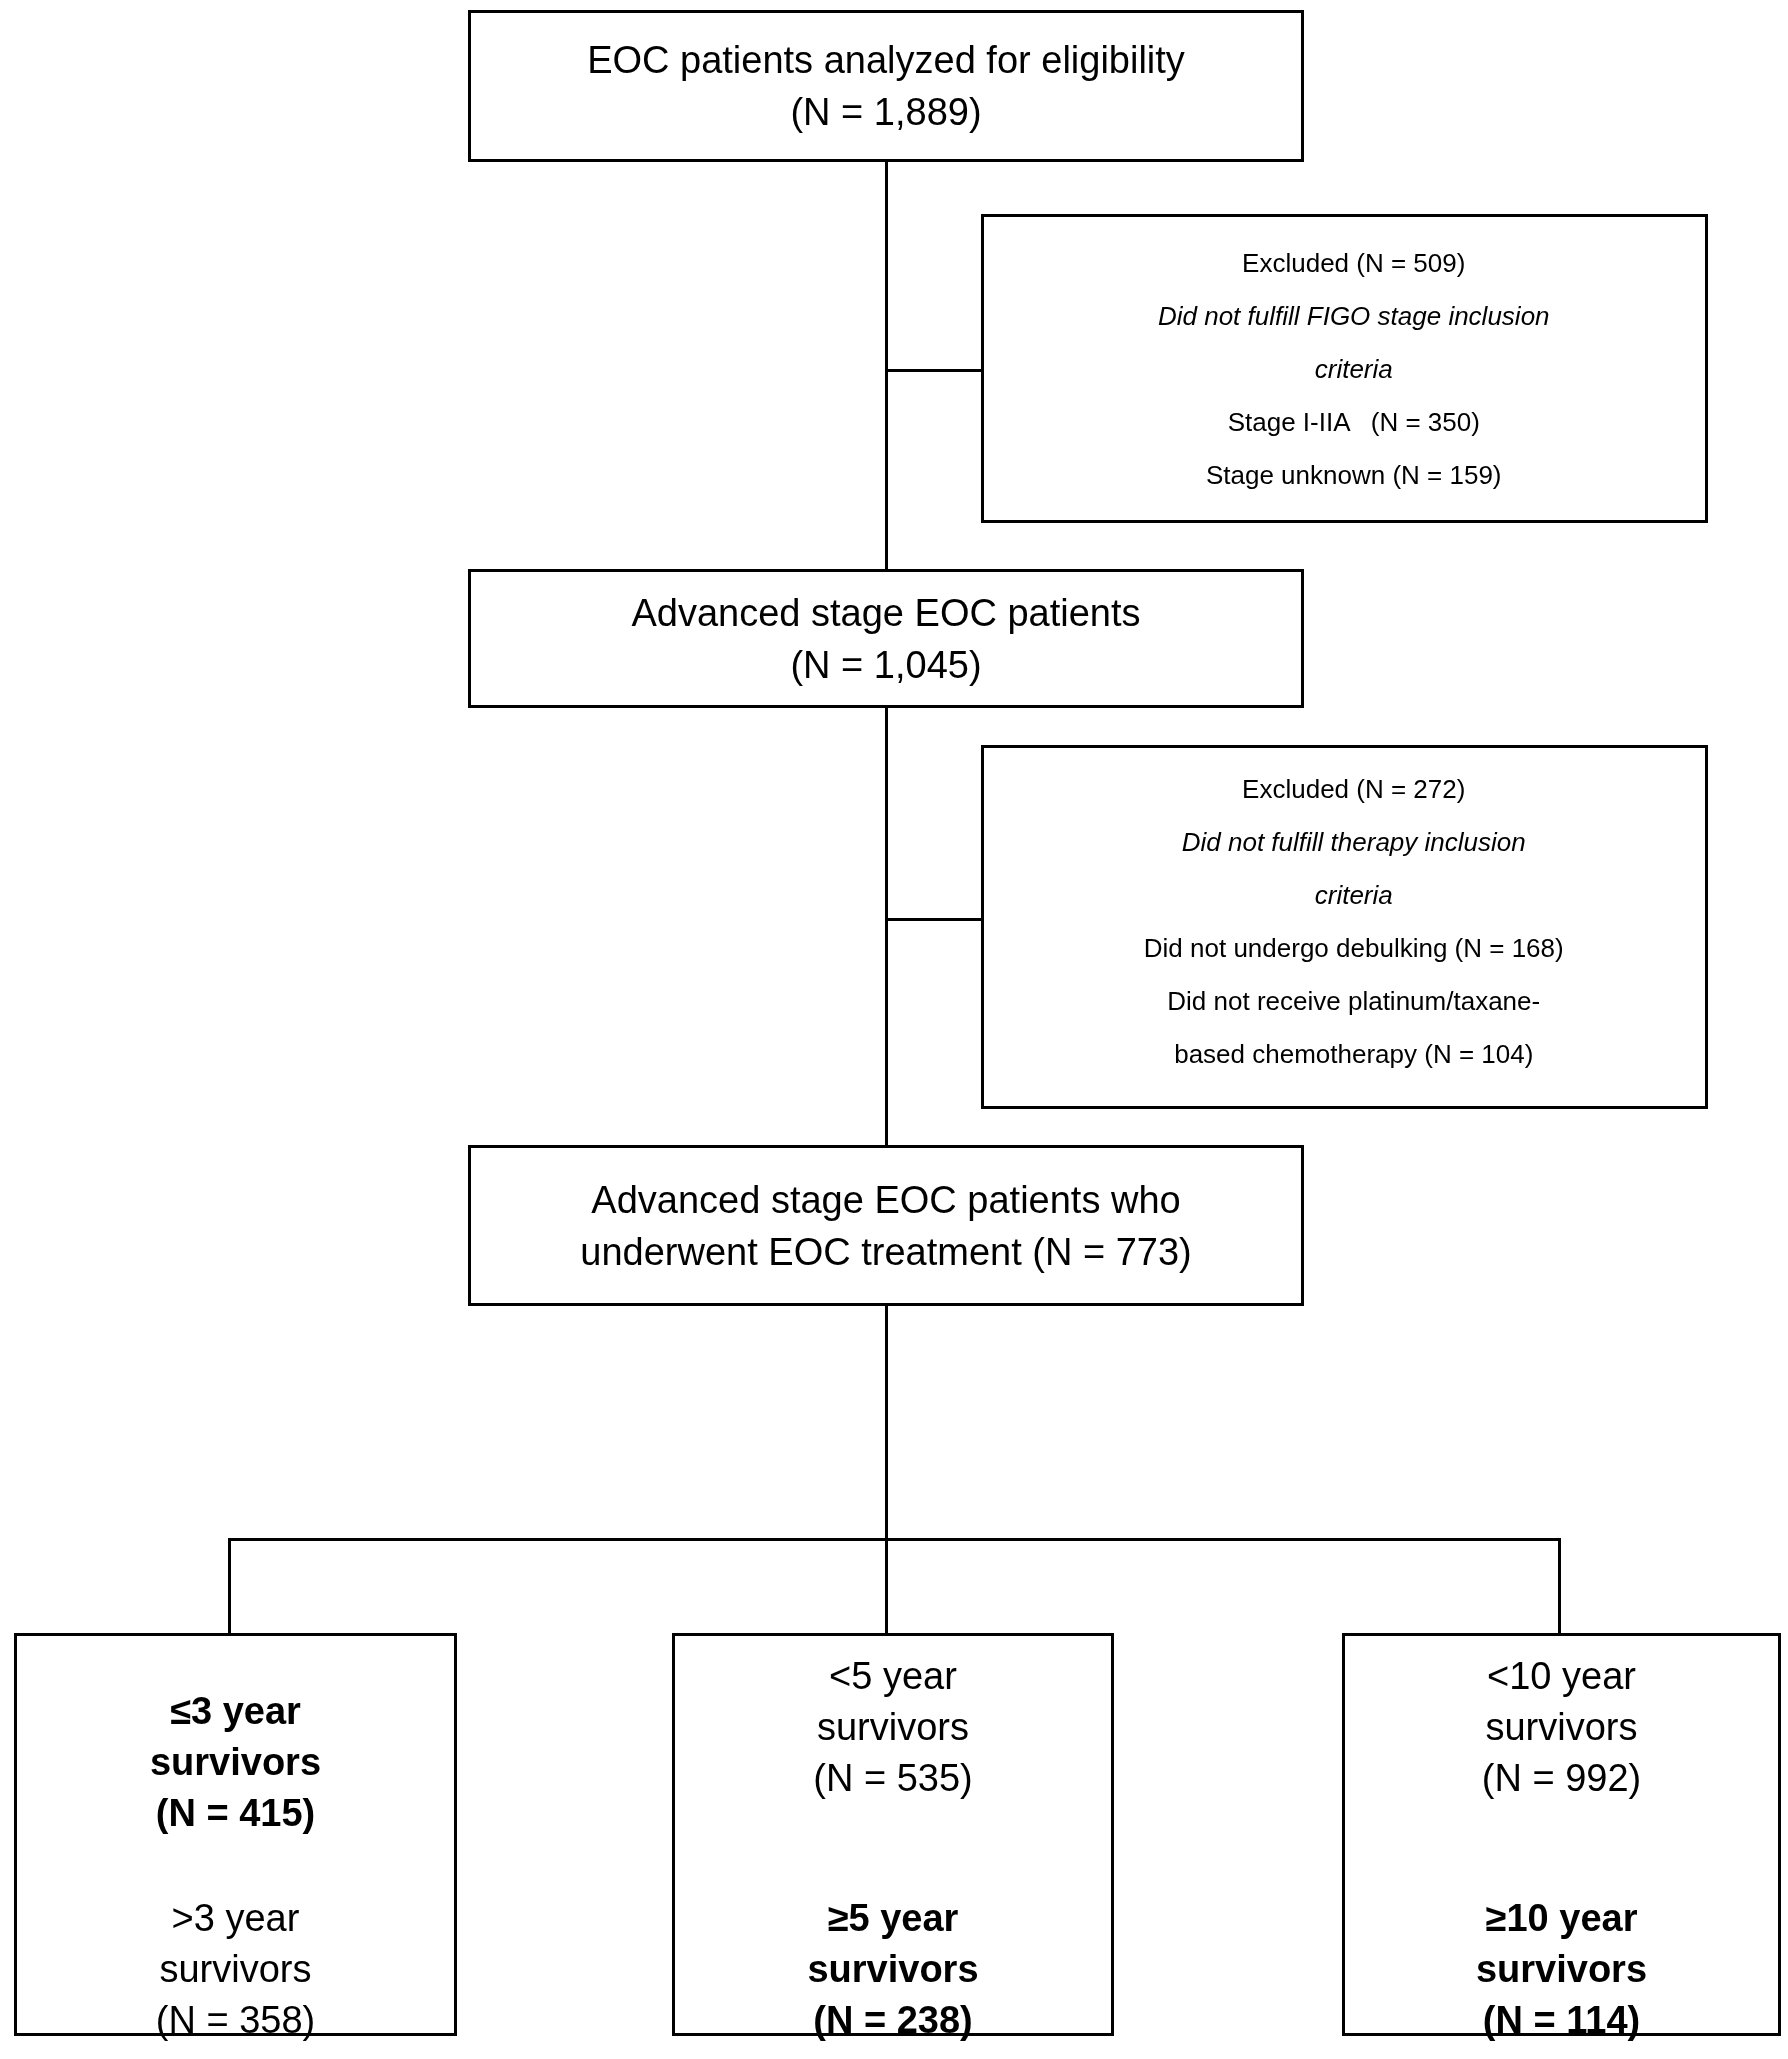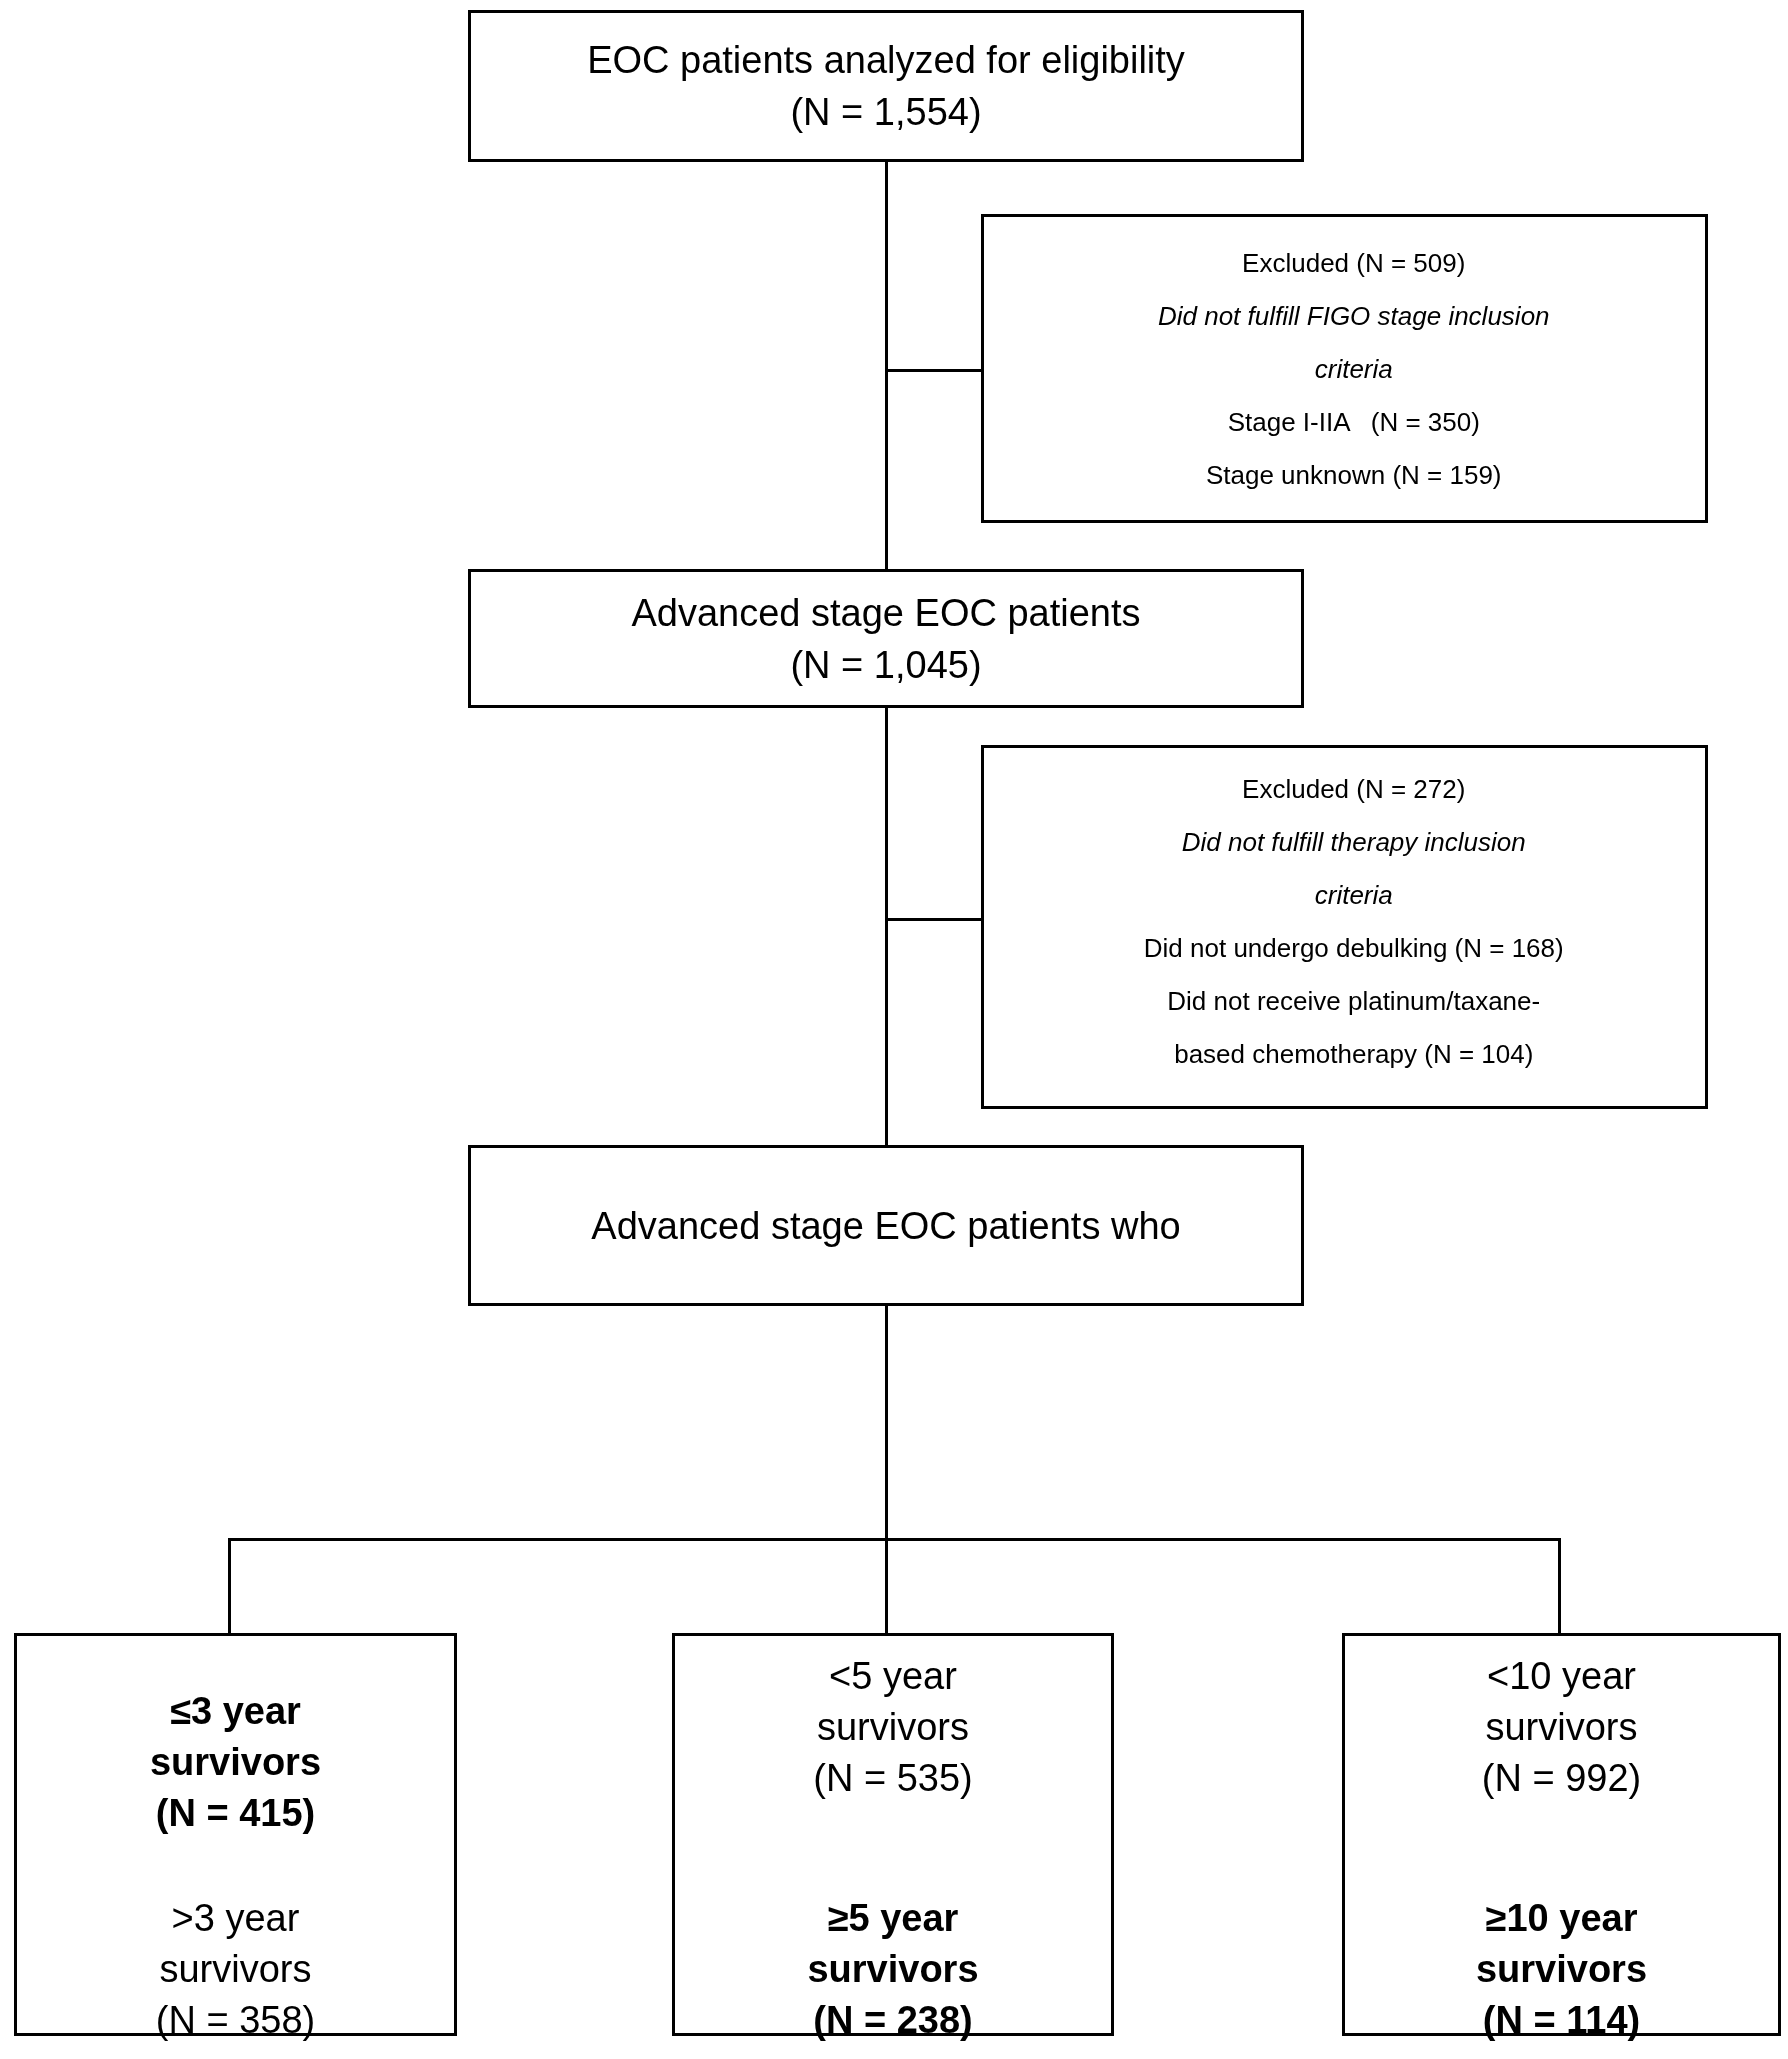--- a/index.html
+++ b/index.html
@@ -63,21 +63,21 @@
   <div class="connector" style="left:885px; top:708px; width:2.5px; height:437px"></div>
   <div class="connector" style="left:885px; top:918px; width:96px; height:2.5px"></div>
   <div class="connector" style="left:885px; top:1306px; width:2.5px; height:235px"></div>
   <div class="connector" style="left:228px; top:1538px; width:1332px; height:2.5px"></div>
   <div class="connector" style="left:228px; top:1538px; width:2.5px; height:95px"></div>
   <div class="connector" style="left:885px; top:1538px; width:2.5px; height:95px"></div>
   <div class="connector" style="left:1558px; top:1538px; width:2.5px; height:95px"></div>
 
   <div class="box center-box" style="left:468px; top:9.8px; width:836px; height:152px">
     <div class="bline">EOC patients analyzed for eligibility</div>
-    <div class="bline">(N = 1,554)</div>
+    <div class="bline">(N = 1,889)</div>
   </div>
 
   <div class="box left-box" style="left:981px; top:214px; width:727px; height:309px">
     <div class="bline">Excluded (N = 509)</div>
     <div class="bline italic">Did not fulfill FIGO stage inclusion</div>
     <div class="bline italic">criteria</div>
     <div class="bline">Stage I-IIA   (N = 350)</div>
     <div class="bline">Stage unknown (N = 159)</div>
   </div>
 
@@ -90,20 +90,21 @@
     <div class="bline">Excluded (N = 272)</div>
     <div class="bline italic">Did not fulfill therapy inclusion</div>
     <div class="bline italic">criteria</div>
     <div class="bline">Did not undergo debulking (N = 168)</div>
     <div class="bline">Did not receive platinum/taxane-</div>
     <div class="bline">based chemotherapy (N = 104)</div>
   </div>
 
   <div class="box center-box" style="left:468px; top:1145px; width:836px; height:161px">
     <div class="bline">Advanced stage EOC patients who</div>
+    <div class="bline">underwent EOC treatment (N = 773)</div>
   </div>
 
   <div class="box bottom-box" style="left:14px; top:1633px; width:443px; height:403px">
     <div class="bold">
       <div class="bline">≤3 year</div>
       <div class="bline">survivors</div>
       <div class="bline">(N = 415)</div>
     </div>
     <div class="stanza-gap"></div>
     <div>

